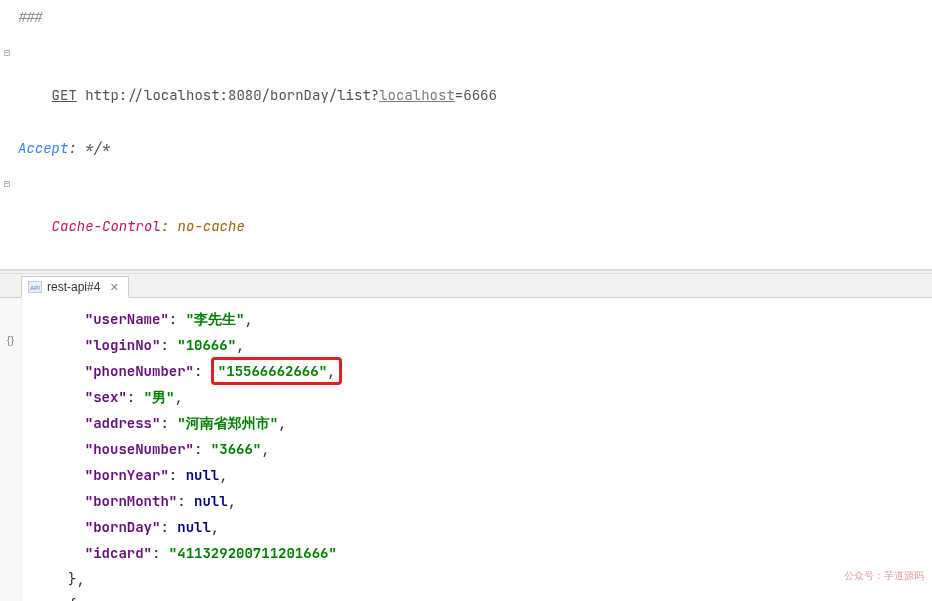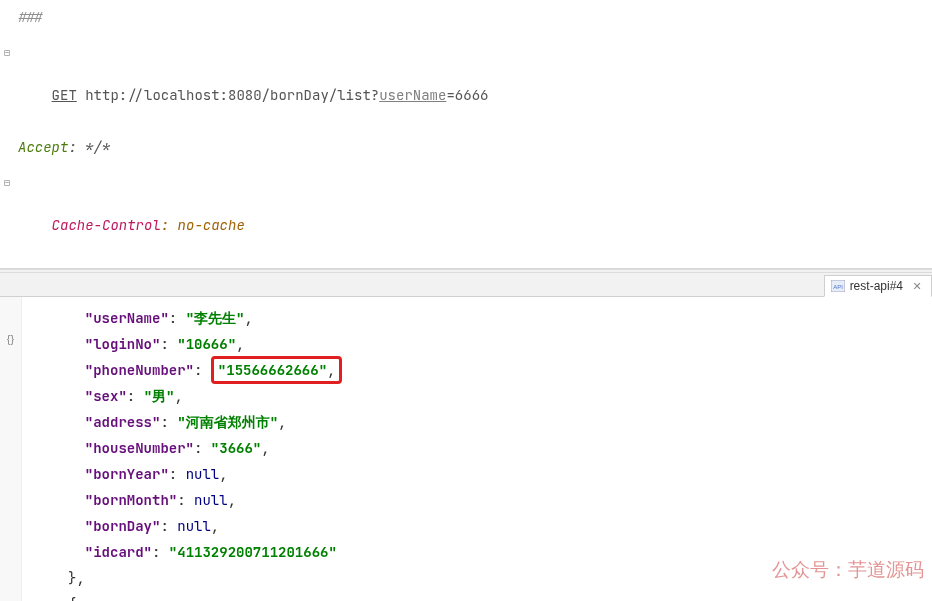--- a/index.html
+++ b/index.html
@@ -28,35 +28,34 @@
       left: -14px;
       top: 10px;
       font-size: 10px;
       color: #999;
     }
     .gray { color: #909090; font-style: italic; }
     .italic { font-style: italic; }
     .method-get { color: #555; text-decoration: underline; margin-top: 48px; }
     .url-text { color: #555; }
     .param-key { color: #808080; text-decoration: underline; }
-    .param-val { color: #555; }
+    .param-val { color: #555; font-family: Liberation Mono, monospace; }
     .separator {
       height: 4px;
       background: #f2f2f2;
       border-top: 1px solid #dcdcdc;
       border-bottom: 1px solid #dcdcdc;
     }
     .panel-header {
       background: #f2f2f2;
       border-bottom: 1px solid #d1d1d1;
       display: flex;
       align-items: center;
       height: 24px;
       padding-left: 21px;
-      justify-content: flex-end;
     }
     .tab {
       display: flex;
       align-items: center;
       gap: 5px;
       background: #fff;
       border: 1px solid #cfcfcf;
       border-bottom: 1px solid #fff;
       padding: 2px 8px 1px 6px;
       margin-top: 2px;
@@ -102,51 +101,51 @@
     }
     .output-code {
       flex: 1;
       padding: 8px 0 0 46px;
       line-height: 26px;
       white-space: pre;
       position: relative;
     }
     .key { color: #660e7a; font-weight: bold; }
     .str { color: #008000; font-weight: bold; }
-    .kw { color: #000080; font-weight: normal; }
+    .kw { color: #000080; font-weight: bold; }
     .punct { color: #333; }
     .hilite {
       border: 3px solid #e02020;
       border-radius: 4px;
       padding: 0 4px;
       display: inline-block;
       line-height: 22px;
       margin: -2px 0;
     }
     .watermark {
       position: absolute;
       bottom: 18px;
       right: 8px;
       color: rgba(200, 40, 40, 0.5);
       font-family: -apple-system, "Segoe UI", sans-serif;
-      font-size: 19px;
+      font-size: 10px;
       z-index: 50;
       pointer-events: none;
     }
   </style>
 </head>
 <body>
 
 <div class="editor-top">
   <div class="line"><span class="gray">###</span></div>
   <div class="line">
     <span class="fold-marker">⊟</span>
-    <span class="method-get">GET</span><span class="url-text"> http://localhost:8080/bornDay/list?</span><span class="param-key">userName</span><span class="url-text">=</span><span class="param-val">6666</span>
+    <span class="method-get">GET</span><span class="url-text"> http://localhost:8080/bornDay/list?</span><span class="param-key">localhost</span><span class="url-text">=</span><span class="param-val">6666</span>
   </div>
-  <div class="line italic"><span style="color:#4d7c0f">Accept</span><span style="color:#555">: */*</span></div>
+  <div class="line italic"><span style="color:#3b82f6">Accept</span><span style="color:#555">: */*</span></div>
   <div class="line italic">
     <span class="fold-marker">⊟</span>
     <span style="color:#be185d">Cache-Control</span><span style="color:#a16207">: no-cache</span>
   </div>
 </div>
 
 <div class="separator"></div>
 
 <div class="panel-header">
   <div class="tab">

